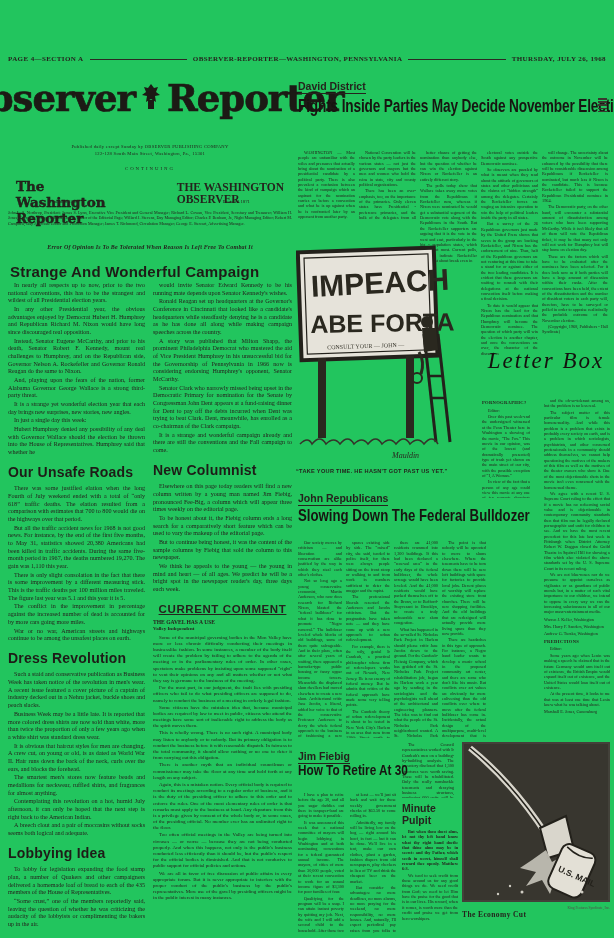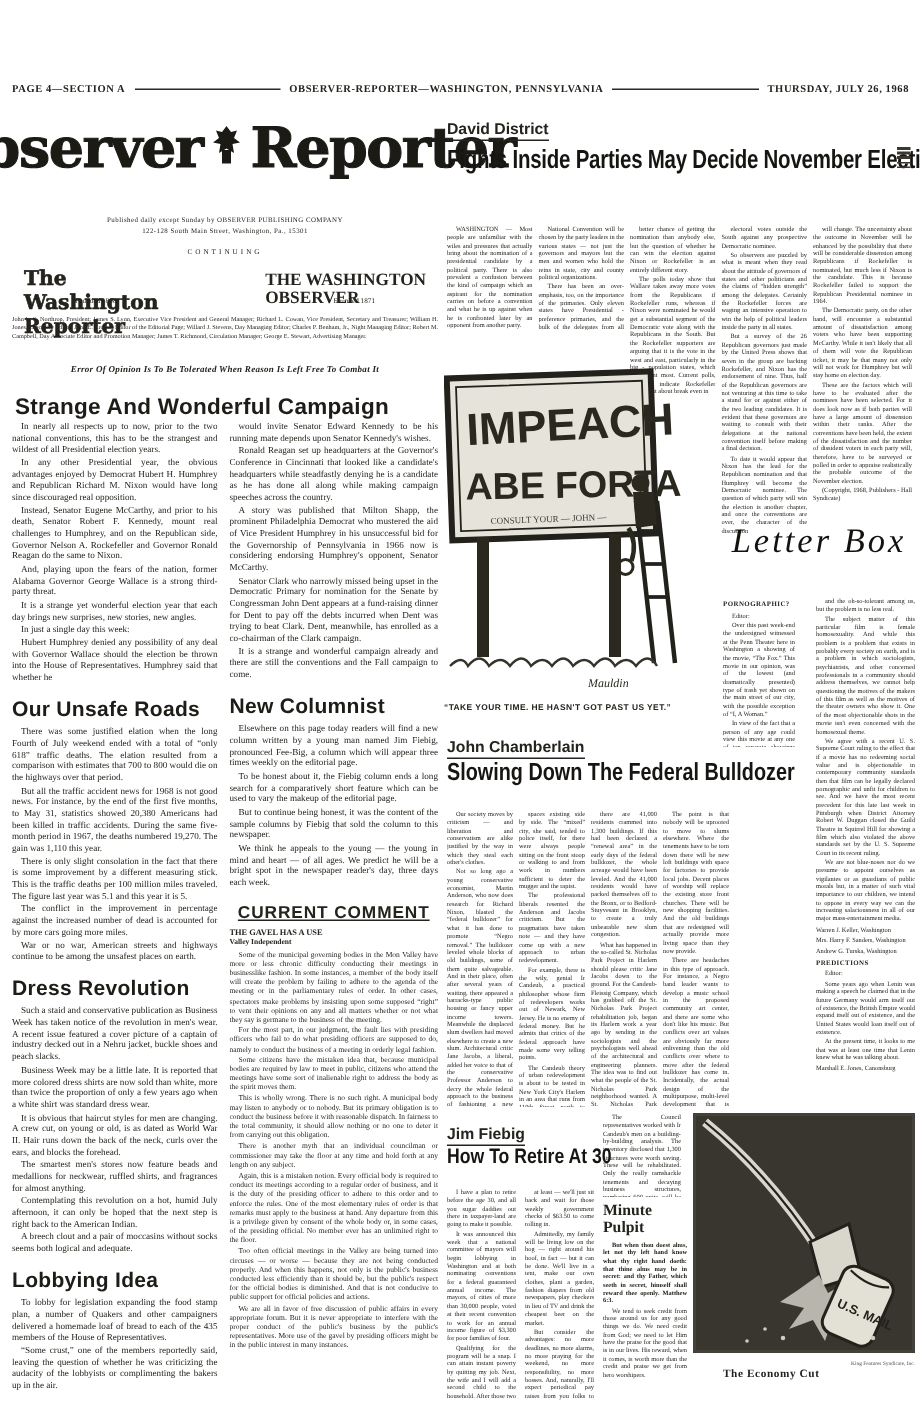--- a/index.html
+++ b/index.html
@@ -1,16 +1,16 @@
 <!DOCTYPE html>
 <html><head>
 <meta charset="utf-8">
 <style>
   html,body{margin:0;padding:0;background:#8a8880;}
-  #page{position:relative;width:614px;height:938px;margin:0 auto;background:#ffffff;
+  #page{position:relative;width:614px;height:938px;margin:0 auto;background:#22c55e;
         font-family:"Liberation Serif",serif;color:#25231d;overflow:hidden;}
   .abs{position:absolute;}
   .clip{overflow:hidden;}
   p{margin:0 0 1px 0;text-indent:6px;}
   .just p{text-align:justify;}
   
   .runhead{display:flex;align-items:center;gap:6px;font-family:"Liberation Serif",serif;
            font-weight:bold;font-size:7px;letter-spacing:.4px;}
   .rule{flex:1;border-top:1.6px solid #2c2a24;height:0;}
   
@@ -41,23 +41,23 @@
   .headline{font-family:"Liberation Sans",sans-serif;font-weight:700;font-size:17.5px;
             letter-spacing:-.2px;white-space:nowrap;transform:scaleX(.78);transform-origin:0 50%;color:#171511;}
   .headline2{font-family:"Liberation Sans",sans-serif;font-weight:700;font-size:16.5px;
              white-space:nowrap;transform:scaleX(.8);transform-origin:0 50%;color:#171511;}
   .headline3{font-family:"Liberation Sans",sans-serif;font-weight:700;font-size:14px;
              white-space:nowrap;transform:scaleX(.84);transform-origin:0 50%;color:#171511;}
   .lb-title{font-family:"Liberation Serif",serif;font-style:italic;font-size:23px;
             letter-spacing:2px;text-align:center;color:#14120e;}
   .lb-sub{font-weight:bold;font-size:4.6px;text-align:center;margin:2px 0;text-indent:0;letter-spacing:.3px;}
   .sig{text-align:right;font-size:4.25px;line-height:1.25;margin:2px 0;text-indent:0;}
-  .pulpit-title{font-family:Liberation Serif, serif;font-weight:700;font-size:10.5px;margin-bottom:3px;}
+  .pulpit-title{font-family:Liberation Sans, sans-serif;font-weight:700;font-size:10.5px;margin-bottom:3px;}
   .cap1{font-family:"Liberation Sans",sans-serif;font-weight:700;font-size:5.6px;letter-spacing:.3px;margin-top:2px;}
-  .cap2{font-family:"Liberation Serif",serif;font-weight:bold;font-size:7.5px;letter-spacing:.4px;margin-left:20px;}
+  .cap2{font-family:"Liberation Serif",serif;font-weight:bold;font-size:7.5px;letter-spacing:.4px;}
   .credit{font-size:3.6px;color:#53504a;text-align:right;}
   .hashmarks{display:flex;flex-direction:column;gap:1.6px;}
   .hashmarks i{display:block;width:9px;height:1.6px;background:#3a382f;}
 </style>
 </head>
 <body>
 
 <div id="page">
 
   <div class="abs runhead" style="left:8px;top:55px;width:598px;">
@@ -242,21 +242,21 @@
     <p class="lb-sub">PREDICTIONS</p>
     <div>
         <p>Editor:</p>
         <p>Some years ago when Lenin was making a speech he claimed that in the future Germany would arm itself out of existence, the British Empire would expand itself out of existence, and the United States would loan itself out of existence.</p>
         <p>At the present time, it looks to me that was at least one time that Lenin knew what he was talking about.</p>
       </div>
     <p class="sig">Marshall E. Jones, Canonsburg</p>
   </div>
 
   <div class="abs" style="left:298px;top:488px;">
-    <span class="byline">John Chamberlain</span>
+    <span class="byline">John Republicans</span>
   </div>
   <div class="abs headline2" style="left:298px;top:506px;width:300px;">Slowing Down The Federal Bulldozer</div>
   <div class="abs clip just t4" style="left:298px;top:540px;width:44px;height:198px;">
       <p>Our society moves by criticism — and liberation and conservatism are alike justified by the way in which they steal each other's clothes.</p>
       <p>Not so long ago a young conservative economist, Martin Anderson, who now does research for Richard Nixon, blasted the “federal bulldozer” for what it has done to promote “Negro removal.” The bulldozer leveled whole blocks of old buildings, some of them quite salvageable. And in their place, often after several years of waiting, there appeared a barracks-type public housing or fancy upper income towers. Meanwhile the displaced slum dwellers had moved elsewhere to create a new slum. Architectural critic Jane Jacobs, a liberal, added her voice to that of the conservative Professor Anderson to decry the whole federal approach to the business of fashioning a new urban landscape. Quite rightly she stressed the simple humanity of the “mixed” inner city, with shops, dwellings, loft buildings, and small park</p>
     </div>
   <div class="abs clip just t4" style="left:346px;top:540px;width:44px;height:198px;">
       <p>spaces existing side by side. The “mixed” city, she said, tended to police itself, for there were always people sitting on the front stoop or walking to and from work in numbers sufficient to deter the mugger and the rapist.</p>
       <p>The professional liberals resented the Anderson and Jacobs criticism. But the pragmatists have taken note — and they have come up with a new approach to urban redevelopment.</p>
       <p>For example, there is the wily, genial Ir Candeub, a practical philosopher whose firm of redevelopers works out of Newark, New Jersey. He is no enemy of federal money. But he admits that critics of the federal approach have made some very telling points.</p>

